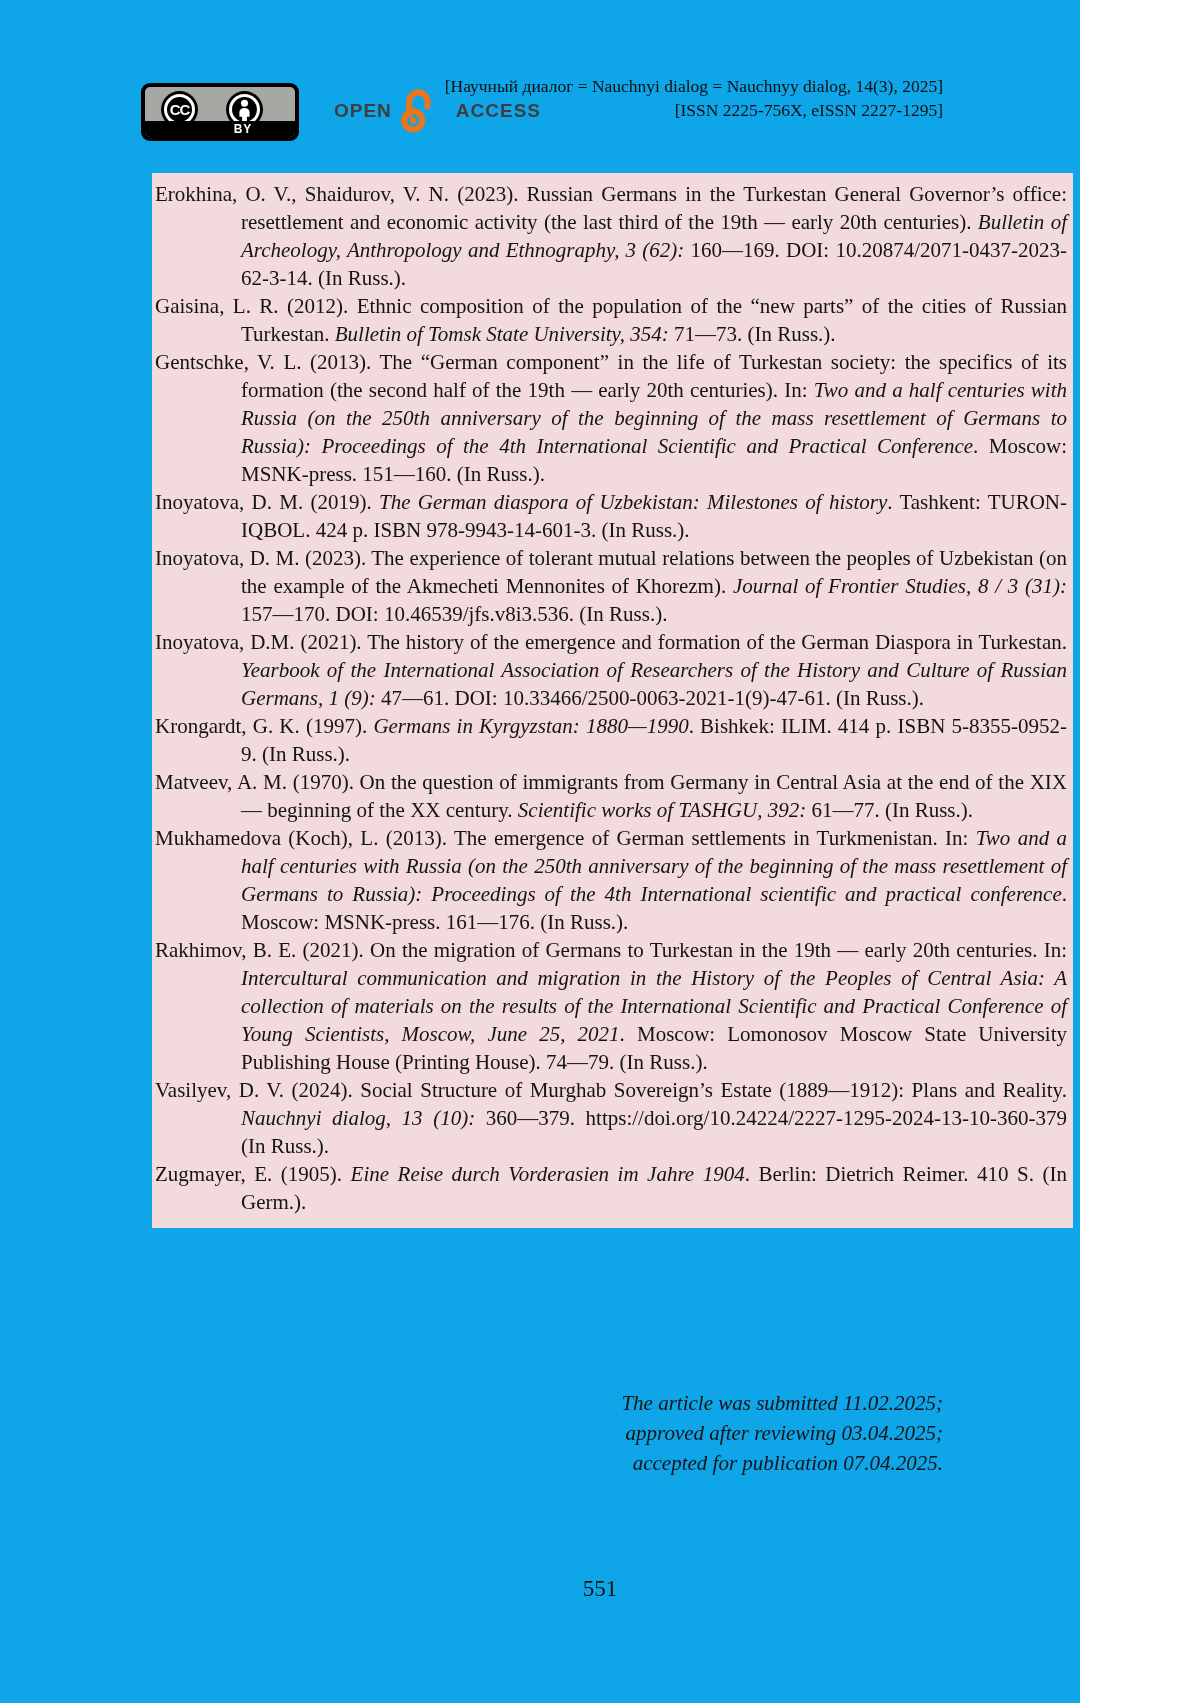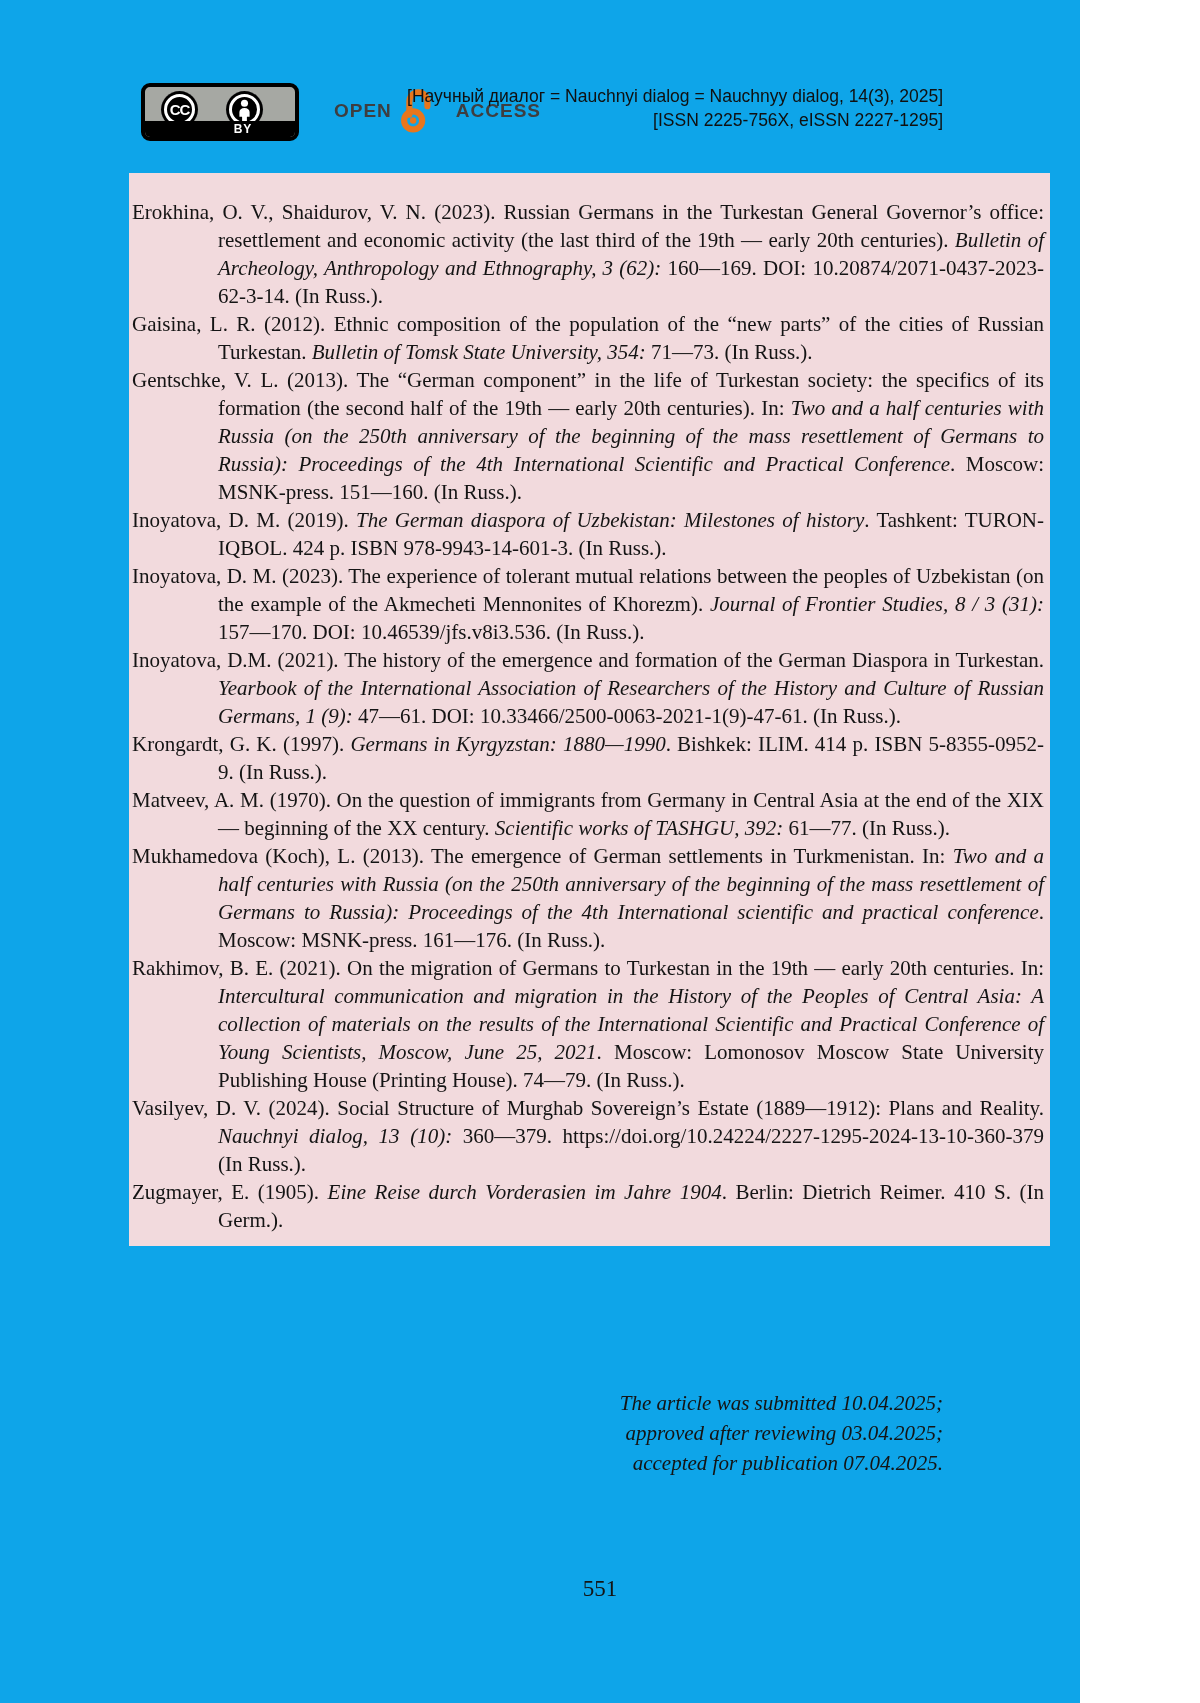--- a/index.html
+++ b/index.html
@@ -73,36 +73,36 @@
     font-weight: bold;
     font-size: 19px;
     letter-spacing: 1px;
     color: #3e3e40;
     margin-left: 16px;
   }
   .oa-lock { width: 38px; height: 48px; margin-top: -2px; }
 
   .journal-info {
     position: absolute;
-    right: 137px; top: 84px;
+    right: 137px; top: 74px;
     text-align: right;
-    font-family: Liberation Sans, sans-serif;
+    font-family: Liberation Serif, serif;
     font-size: 17.5px;
     line-height: 24px;
     color: #101010;
     white-space: nowrap;
   }
 
   
   .refs {
     position: absolute;
-    left: 129px; top: 173px;
+    left: 152px; top: 173px;
     width: 921px;
     background: #f2dadd;
-    padding: 25px 6px 12px 3px;
+    padding: 7px 6px 12px 3px;
   }
   .ref {
     font-family: "Liberation Serif", serif;
     font-size: 21px;
     line-height: 28px;
     text-align: justify;
     padding-left: 86px;
     text-indent: -86px;
     color: #141414;
   }
@@ -173,20 +173,20 @@
       <p class="ref"><span>Inoyatova, D.M. (2021). The history of the emergence and formation of the German Diaspora in Turkestan. </span><span class="it">Yearbook of the International Association of Researchers of the History and Culture of Russian Germans, 1 (9):</span><span> 47—61. DOI: 10.33466/2500-0063-2021-1(9)-47-61. (In Russ.).</span></p>
       <p class="ref"><span>Krongardt, G. K. (1997). </span><span class="it">Germans in Kyrgyzstan: 1880—1990</span><span>. Bishkek: ILIM. 414 p. ISBN 5-8355-0952-9. (In Russ.).</span></p>
       <p class="ref"><span>Matveev, A. M. (1970). On the question of immigrants from Germany in Central Asia at the end of the XIX — beginning of the XX century. </span><span class="it">Scientific works of TASHGU, 392:</span><span> 61—77. (In Russ.).</span></p>
       <p class="ref"><span>Mukhamedova (Koch), L. (2013). The emergence of German settlements in Turkmenistan. In: </span><span class="it">Two and a half centuries with Russia (on the 250th anniversary of the beginning of the mass resettlement of Germans to Russia): Proceedings of the 4th International scientific and practical conference</span><span>. Moscow: MSNK-press. 161—176. (In Russ.).</span></p>
       <p class="ref"><span>Rakhimov, B. E. (2021). On the migration of Germans to Turkestan in the 19th — early 20th centuries. In: </span><span class="it">Intercultural communication and migration in the History of the Peoples of Central Asia: A collection of materials on the results of the International Scientific and Practical Conference of Young Scientists, Moscow, June 25, 2021</span><span>. Moscow: Lomonosov Moscow State University Publishing House (Printing House). 74—79. (In Russ.).</span></p>
       <p class="ref"><span>Vasilyev, D. V. (2024). Social Structure of Murghab Sovereign’s Estate (1889—1912): Plans and Reality. </span><span class="it">Nauchnyi dialog, 13 (10):</span><span> 360—379. https://doi.org/10.24224/2227-1295-2024-13-10-360-379 (In Russ.).</span></p>
       <p class="ref"><span>Zugmayer, E. (1905). </span><span class="it">Eine Reise durch Vorderasien im Jahre 1904</span><span>. Berlin: Dietrich Reimer. 410 S. (In Germ.).</span></p>
     </div>
 
   <div class="submission">
-    <div>The article was submitted 10.04.2025;</div>
+    <div>The article was submitted 11.02.2025;</div>
     <div>approved after reviewing 03.04.2025;</div>
     <div>accepted for publication 07.04.2025.</div>
   </div>
 
   <div class="page-number">551</div>
 
 </div>
 
 </body></html>

